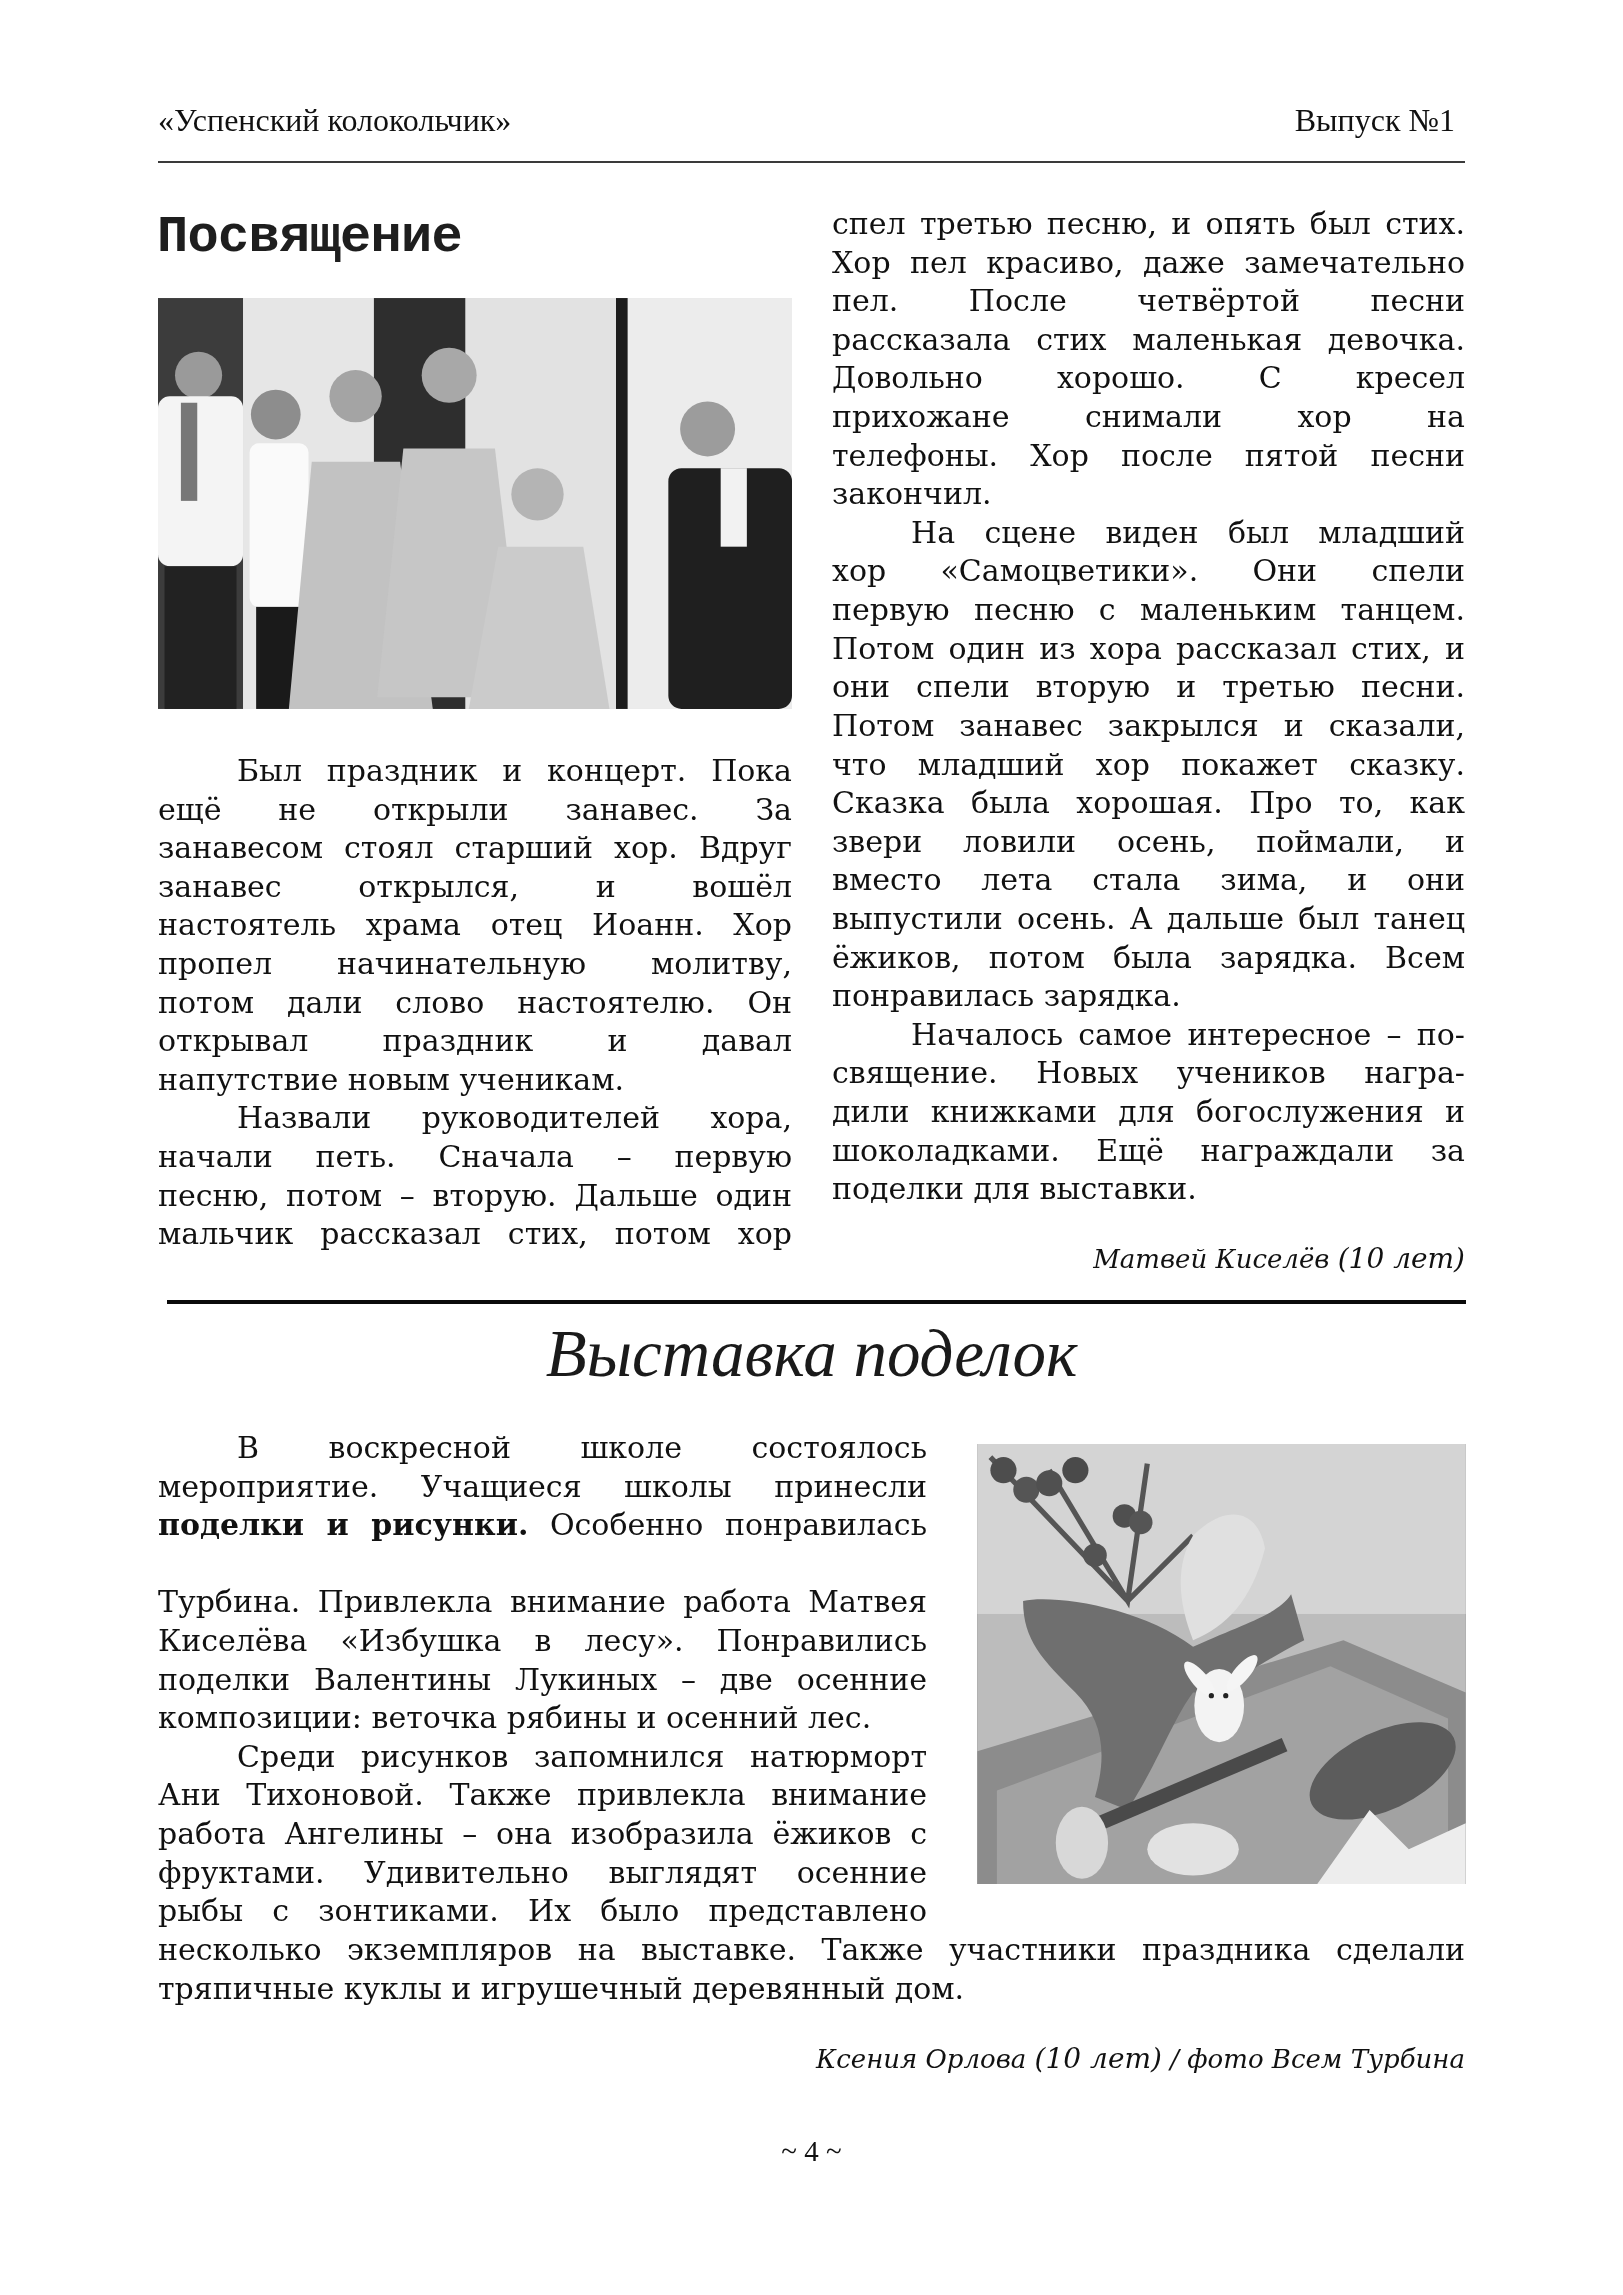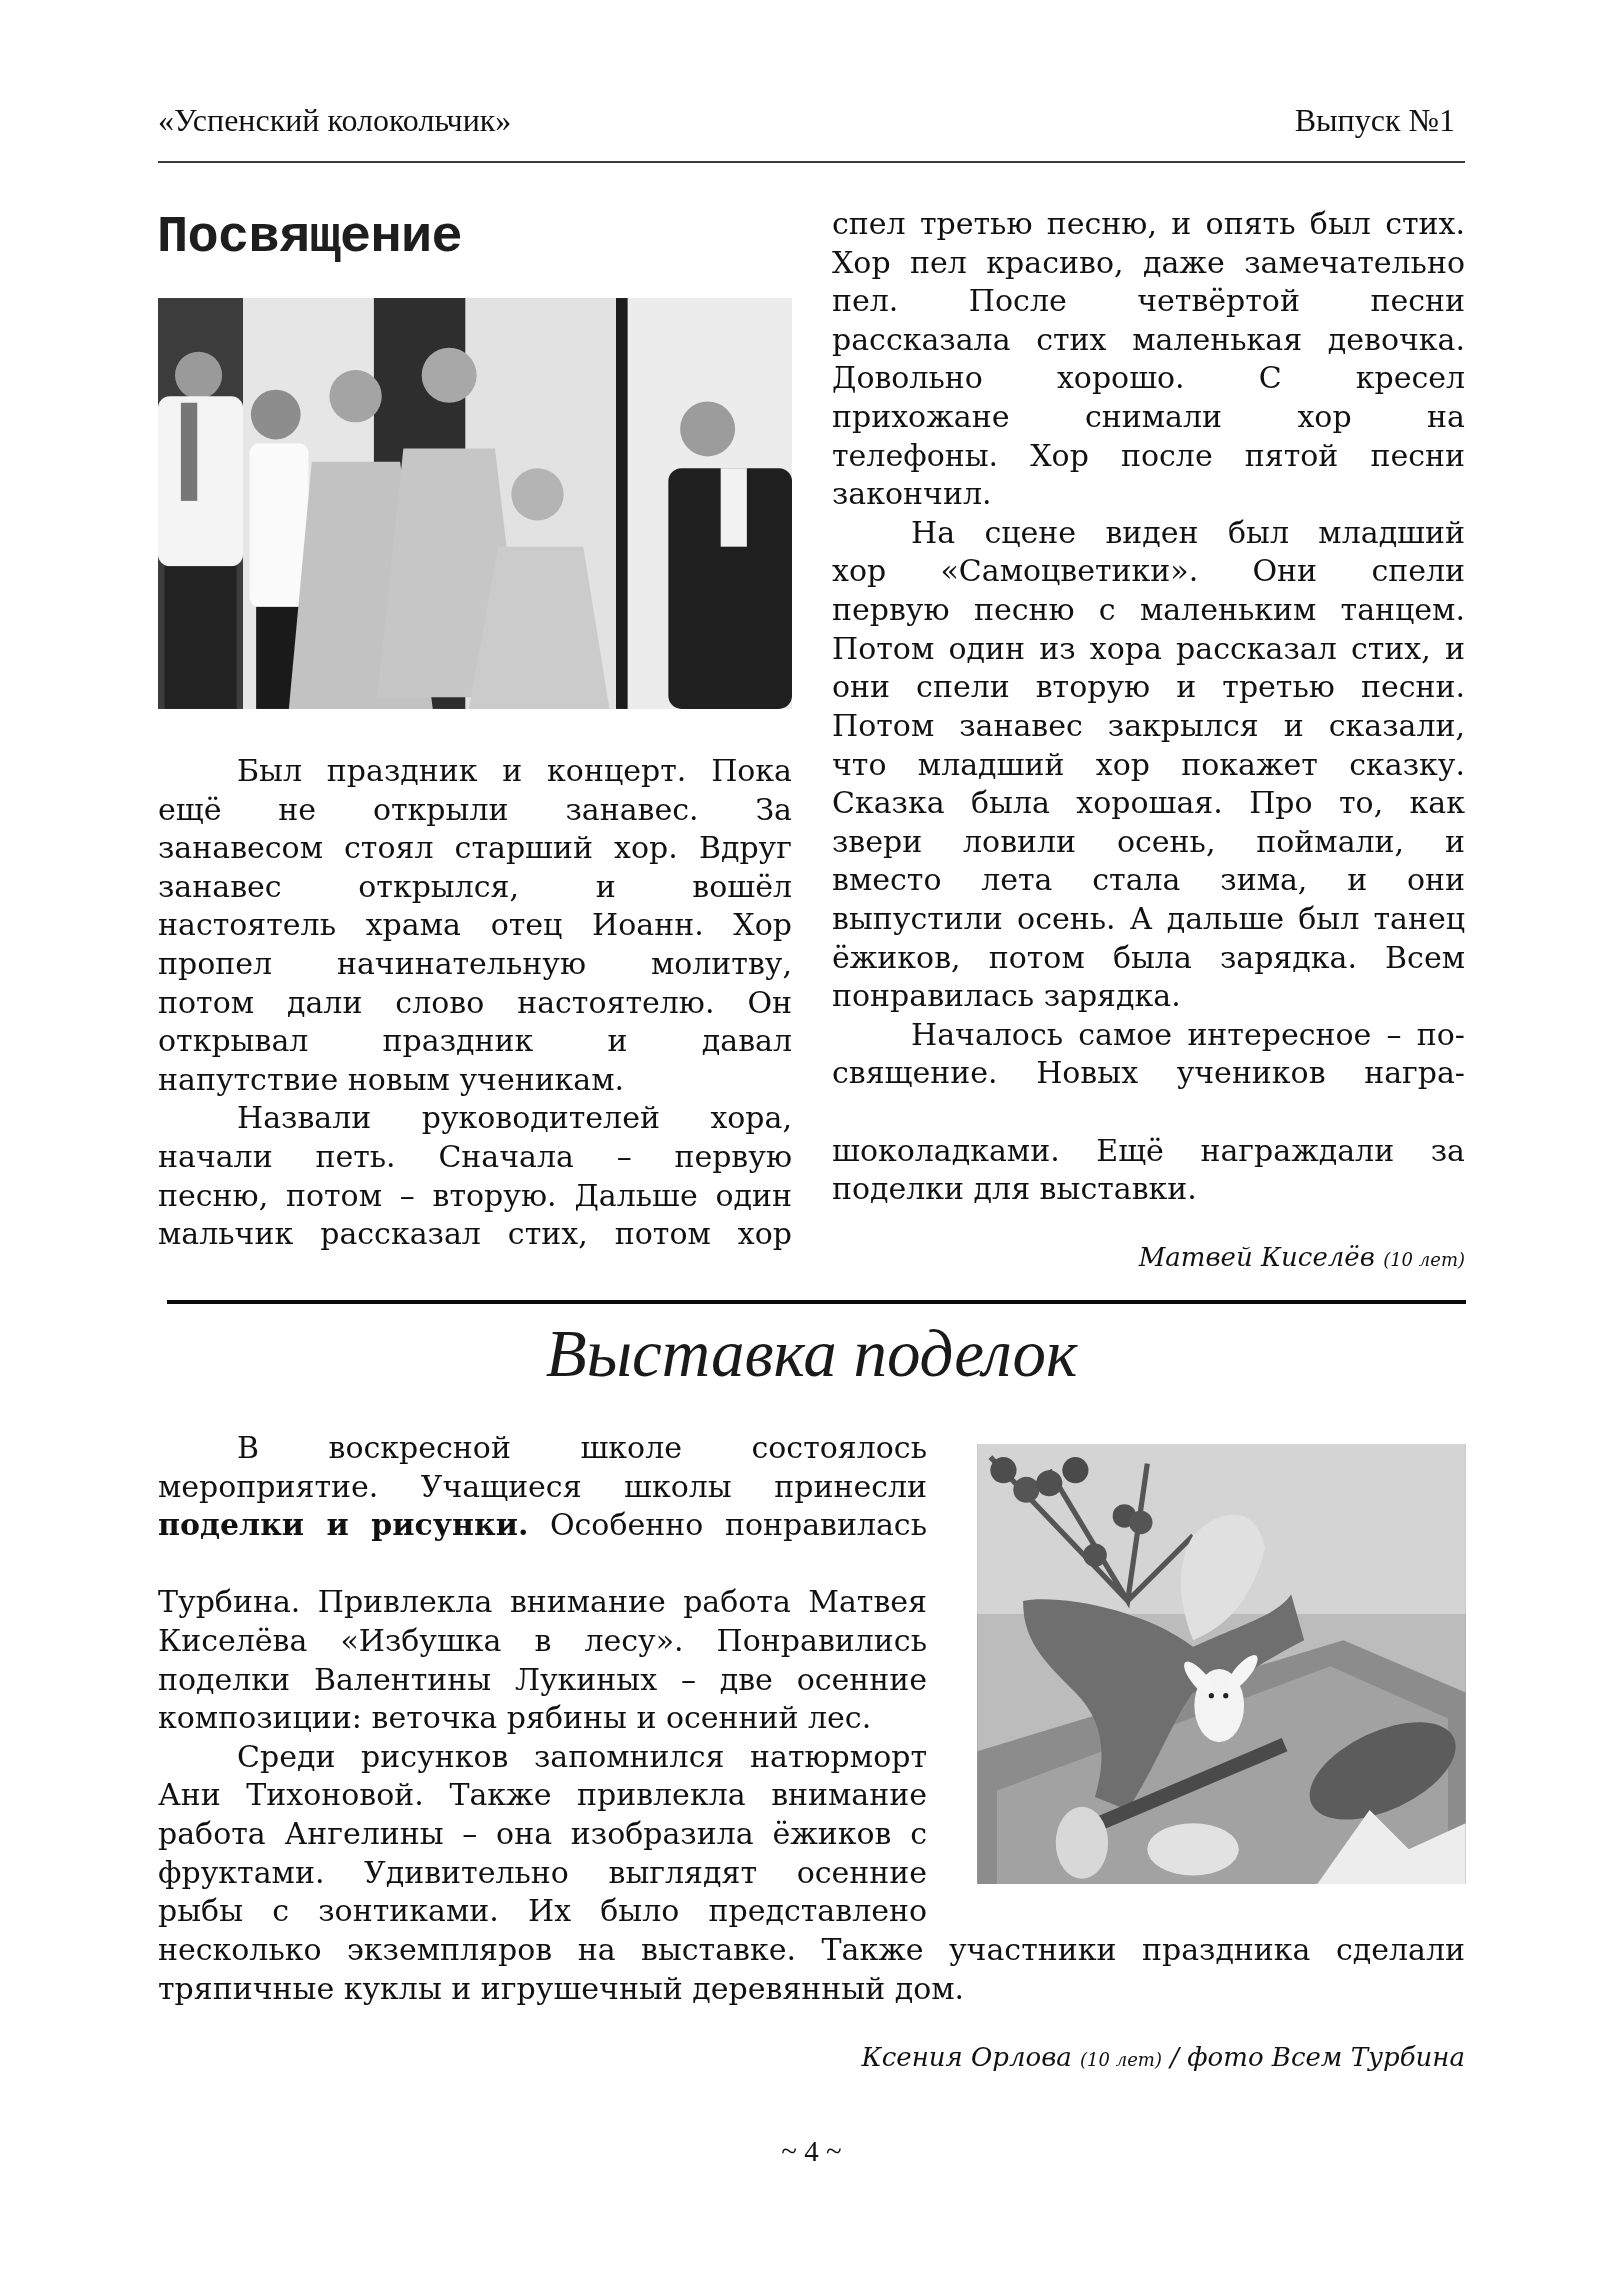--- a/index.html
+++ b/index.html
@@ -11,21 +11,21 @@
   .h1-mono { font-family: "Liberation Mono", "DejaVu Sans Mono", monospace; font-weight: bold;
              font-size: 52px; letter-spacing: -0.7px; color: #1e1e1e; white-space: nowrap; }
   .photo { position: absolute; overflow: hidden; background: #9a9a9a; }
   .col { position: absolute; }
   .line { position: absolute; left: 0; right: 0; height: 39px; white-space: nowrap;
           font-size: 30px; line-height: 39px; }
   .line.j { text-align: justify; text-align-last: justify; }
   .line.ind { padding-left: 79px; box-sizing: border-box; }
   .line.b { font-weight: normal; }
   .sig { font-family: "DejaVu Serif", serif; font-style: italic; font-size: 26px; white-space: nowrap; text-align: right; }
-  .sig .small { font-size: 18px; }
+  .sig .small { font-size: 28px; }
   .divider { position: absolute; left: 167px; width: 1299px; top: 1300px; height: 3.9px; background: #0a0a0a; }
   .h2-italic { font-family: "Liberation Serif", "DejaVu Serif", serif; font-style: italic; font-size: 67px;
                color: #1a1a1a; white-space: nowrap; text-align: center; }
   .pagenum { font-family: "Liberation Serif", serif; font-size: 29px; text-align: center; white-space: nowrap; }
 </style>
 </head>
 <body>
 
 <div class="abs running-head" style="left:158px; top:102px;">«Успенский колокольчик»</div>
 <div class="abs running-head" style="right:168px; top:102px; text-align:right;">Выпуск №1</div>
@@ -100,20 +100,21 @@
   <div class="line j" style="top:502px;">Потом занавес закрылся и сказали,</div>
   <div class="line j" style="top:541px;">что младший хор покажет сказку.</div>
   <div class="line j" style="top:579px;">Сказка была хорошая. Про то, как</div>
   <div class="line j" style="top:618px;">звери ловили осень, поймали, и</div>
   <div class="line j" style="top:656px;">вместо лета стала зима, и они</div>
   <div class="line j" style="top:695px;">выпустили осень. А дальше был танец</div>
   <div class="line j" style="top:734px;">ёжиков, потом была зарядка. Всем</div>
   <div class="line" style="top:772px;">понравилась зарядка.</div>
   <div class="line j ind" style="top:811px;">Началось самое интересное – по-</div>
   <div class="line j" style="top:849px;">священие. Новых учеников награ-</div>
+  <div class="line j" style="top:888px;">дили книжками для богослужения и</div>
   <div class="line j" style="top:927px;">шоколадками. Ещё награждали за</div>
   <div class="line" style="top:965px;">поделки для выставки.</div>
 </div>
 
 <div class="abs sig" style="right:158px; top:1242px;">
   <span>Матвей Киселёв</span>
   <span class="small">(10 лет)</span>
 </div>
 
 <div class="divider"></div>

